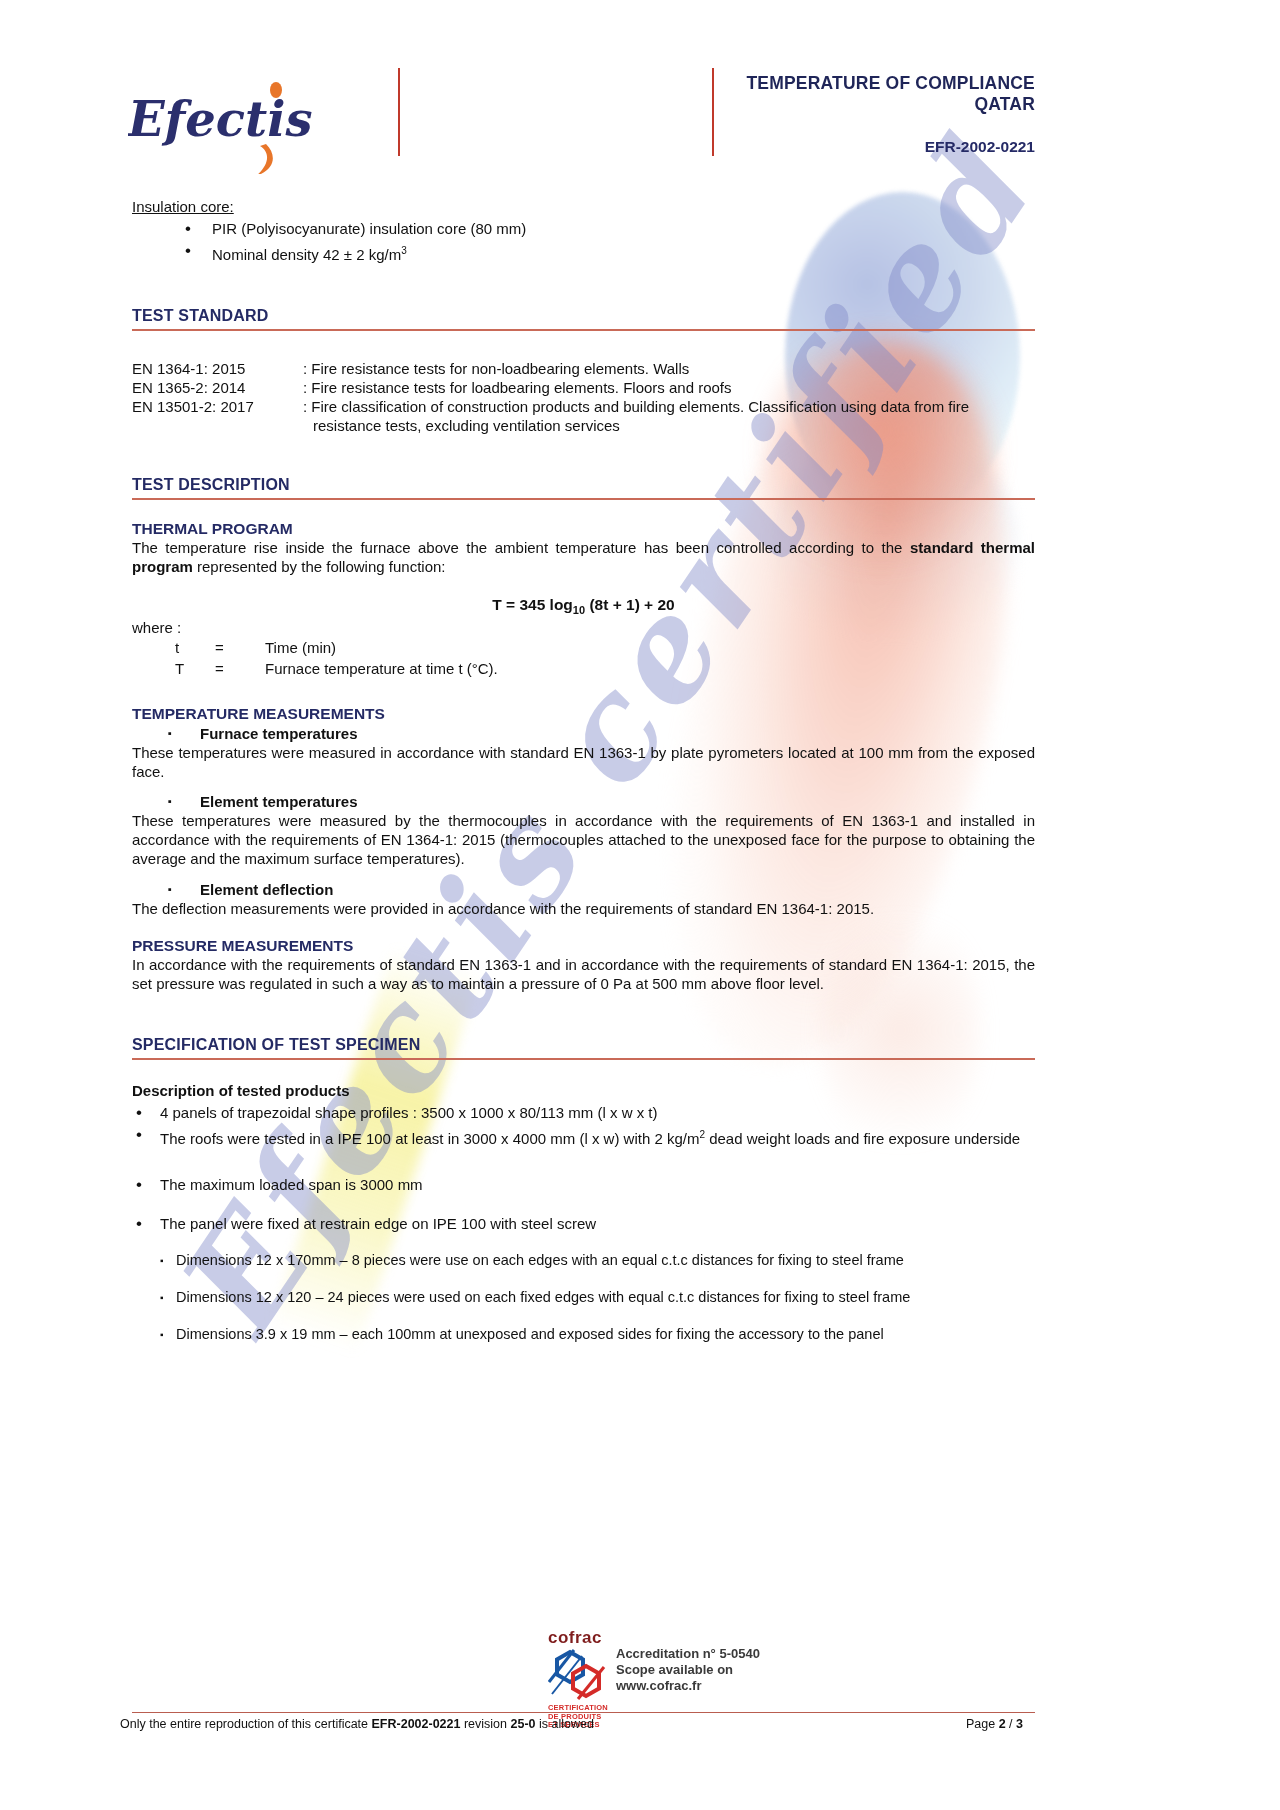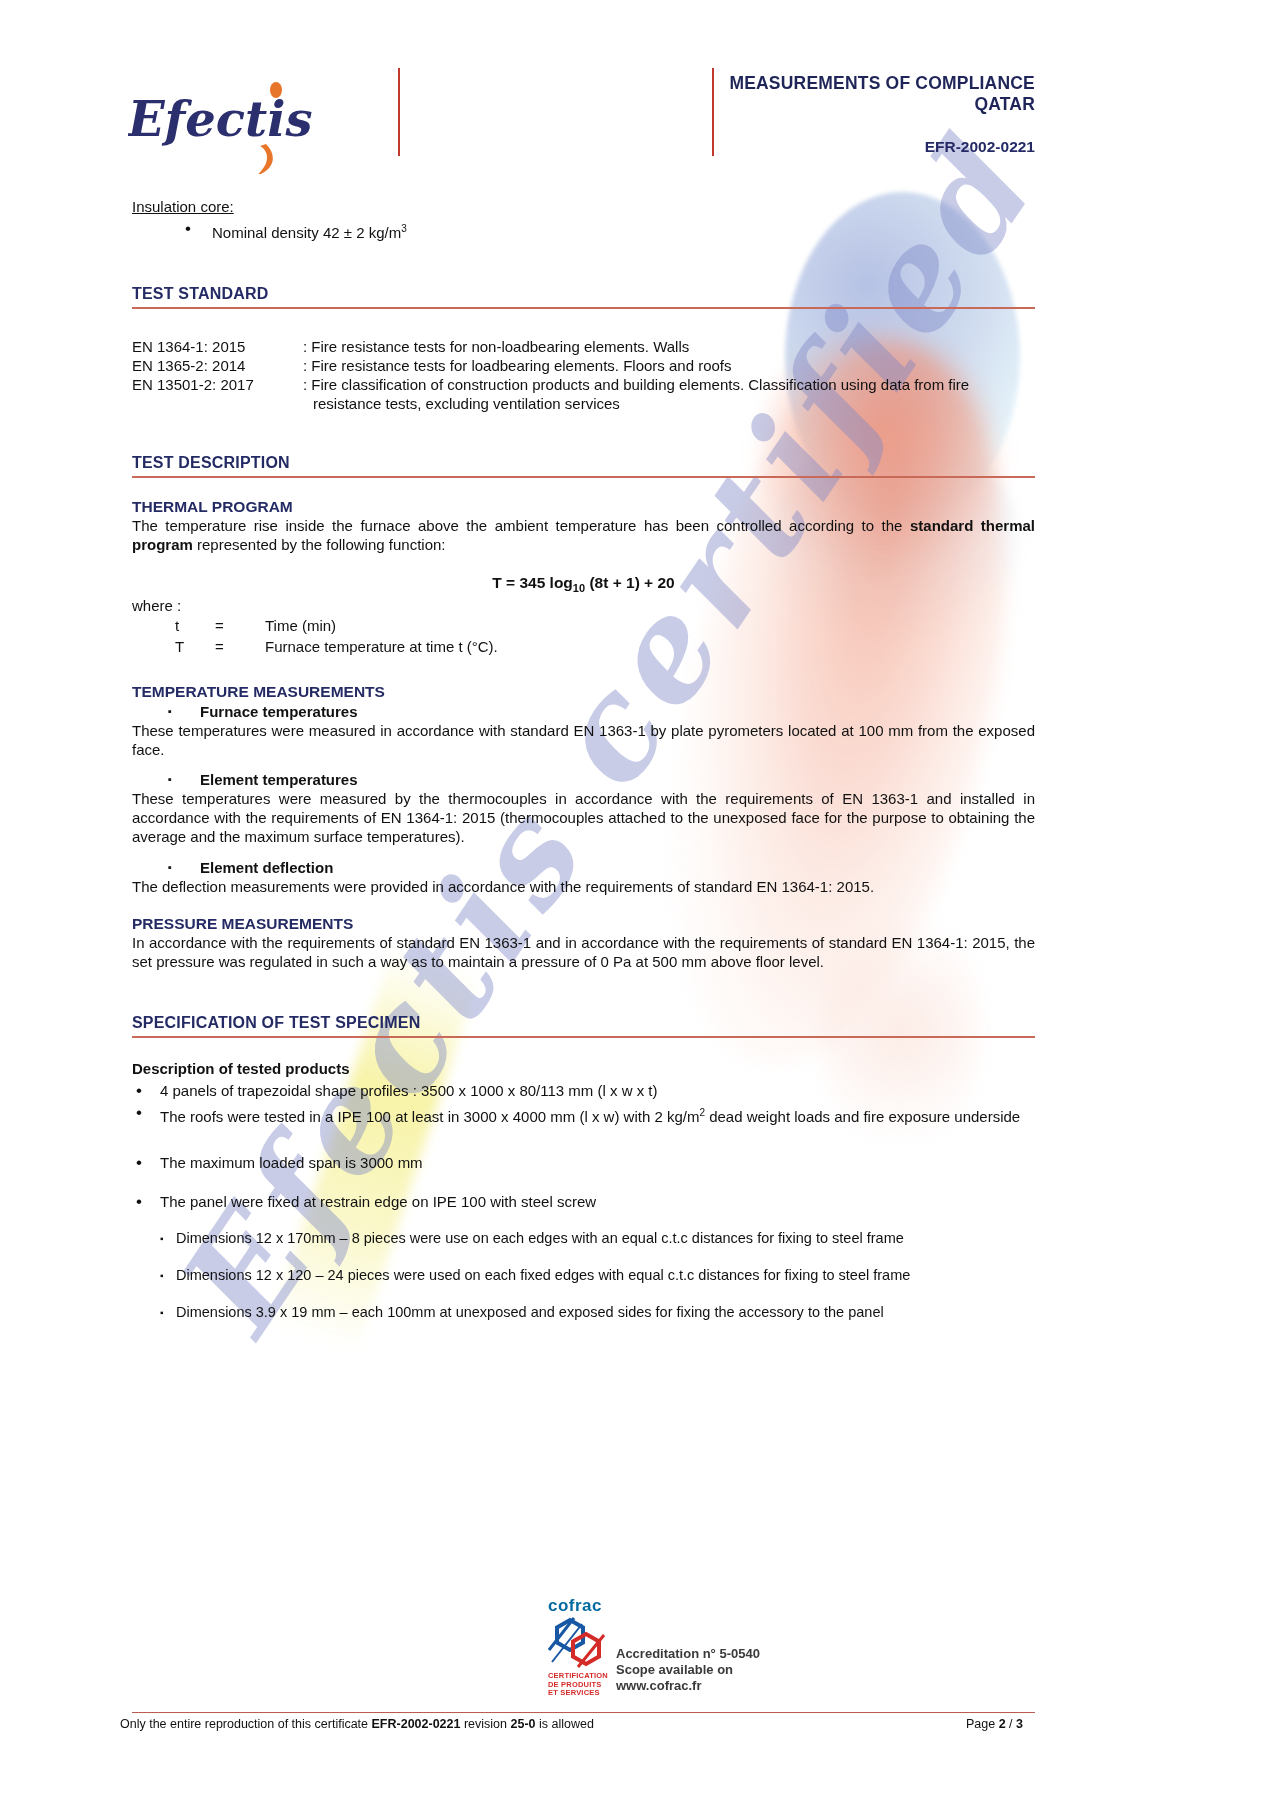--- a/index.html
+++ b/index.html
@@ -67,21 +67,21 @@
   ul.speclist li{position:relative;padding-left:28px;line-height:22px;font-size:15px;}
   ul.speclist li::before{content:"\2022";position:absolute;left:4px;top:0;font-size:17px;}
   .subdim{position:relative;padding-left:44px;font-size:14.5px;line-height:19px;margin-top:18px;white-space:nowrap;}
   .subdim::before{content:"\25AA";position:absolute;left:28px;top:0;font-size:10px;}
 
   sup.s{font-size:10px;vertical-align:6px;}
 
   
   .cofrac{position:absolute;left:548px;top:1596px;z-index:1;display:flex;}
   .cofrac-left{width:60px;}
-  .cofrac-name{font-weight:bold;font-size:17px;color:#0369a1;letter-spacing:.5px;}
+  .cofrac-name{font-weight:bold;font-size:17px;color:#7f1d1d;letter-spacing:.5px;margin-top:32px;}
   .cofrac-caption{color:#d42b28;font-weight:bold;font-size:7.5px;line-height:8.5px;letter-spacing:.2px;}
   .cofrac-right{margin-left:8px;margin-top:50px;font-weight:bold;font-size:13px;line-height:16px;color:#3a3a3a;}
 
   
   .footer-rule{position:absolute;left:132px;width:903px;top:1712px;height:1px;background:#b95d50;z-index:1;}
   .footer{position:absolute;left:120px;width:903px;top:1717px;font-size:12.5px;z-index:1;display:flex;justify-content:space-between;}
 </style>
 </head>
 <body>
 
@@ -98,30 +98,31 @@
   <div class="logo">
     <svg width="240" height="100" viewBox="0 0 240 100">
       <text x="0" y="62" font-family="DejaVu Serif, serif" font-style="italic" font-weight="bold" font-size="48" fill="#2b2f6d">Efectis</text>
       <ellipse cx="148" cy="16" rx="6" ry="8" fill="#e8762a"></ellipse>
       <path d="M138 70 C150 82 146 96 128 102 C142 90 142 78 132 72 Z" fill="#e8762a"></path>
     </svg>
   </div>
   <div class="vline vline1"></div>
   <div class="vline vline2"></div>
   <div class="header-right">
-    <div class="title-line">MEASUREMENTS OF COMPLIANCE</div>
+    <div class="title-line">TEMPERATURE OF COMPLIANCE</div>
     <div class="title-line">QATAR</div>
     <div class="ref-line">EFR-2002-0221</div>
   </div>
 
   <div class="content">
     <div class="pad-top"></div>
 
     <div class="ins-label">Insulation core:</div>
     <ul class="dotlist">
+      <li><span>PIR (Polyisocyanurate) insulation core (80 mm)</span></li>
       <li><span>Nominal density 42 ± 2 kg/m</span><sup class="s">3</sup></li>
     </ul>
 
     <div class="sec-head" style="margin-top:40px;">TEST STANDARD</div>
     <div class="rule"></div>
 
     <div style="margin-top:28px;">
       <div class="std-row">
         <div>EN 1364-1: 2015</div>
         <div class="std-desc">: Fire resistance tests for non-loadbearing elements. Walls</div>

